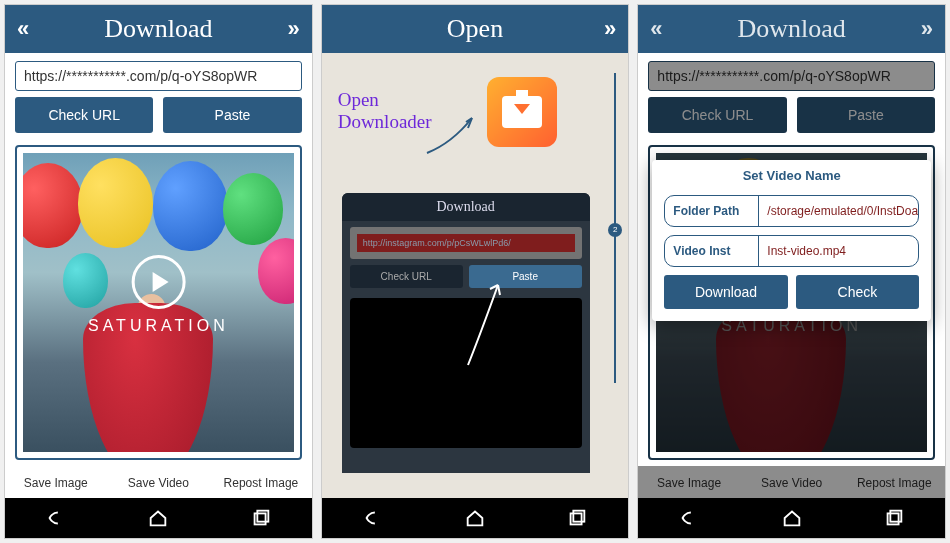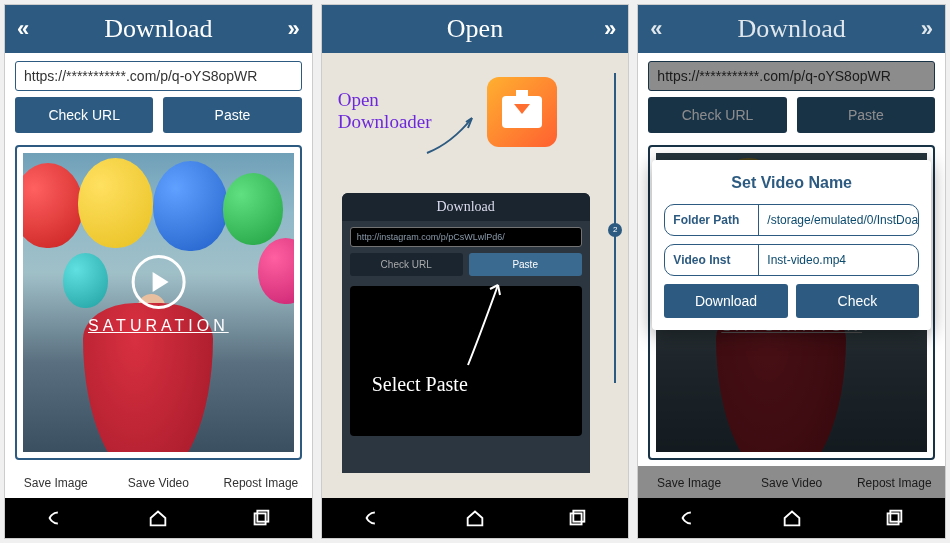--- a/index.html
+++ b/index.html
@@ -104,21 +104,20 @@
     position: absolute; top: 140px; left: 120px; width: 28px; height: 60px;
     background: #e8c0a0; border-radius: 14px;
     transform: rotate(-20deg);
   }
   .play-overlay {
     position: absolute;
     top: 50%; left: 50%;
     transform: translate(-50%, -60%);
     text-align: right;
     color: #fff;
-    text-decoration: underline;
   }
   .play-circle {
     width: 54px; height: 54px;
     border: 3px solid #fff;
     border-radius: 50%;
     margin: 0 auto 8px;
     display: flex;
     align-items: center;
     justify-content: center;
   }
@@ -229,22 +228,22 @@
     overflow: hidden;
   }
   .mini-header {
     height: 28px;
     background: #1a2530;
     display:flex; align-items:center; justify-content:center;
     color:#dde; font-family:'Brush Script MT',cursive; font-size:14px;
   }
   .mini-url {
     margin: 6px 8px; padding:4px 6px; font-size:9px;
-    border:1px solid #737373; border-radius:3px; color:#8a9aaa;
-    background:#000000;
+    border:7px solid #737373; border-radius:3px; color:#8a9aaa;
+    background:#7f1d1d;
   }
   .mini-btn-row { display:flex; gap:6px; padding:0 8px 6px; }
   .mini-btn {
     flex:1; background:#1a2530; color:#aaa; text-align:center;
     padding:6px 0; font-size:10px; border-radius:3px;
   }
   .mini-btn.active { background:#3a6a90; color:#fff; }
   .mini-preview {
     margin:4px 8px; height:150px; background:#000; border-radius:4px;
   }
@@ -267,22 +266,22 @@
     background: #fff;
     border-radius: 4px;
     z-index: 5;
     padding: 0 12px 12px;
     box-shadow: 0 4px 20px rgba(0,0,0,.4);
   }
   .dialog-title {
     text-align: center;
     color: #2c5a80;
     font-weight: bold;
-    font-size: 16px;
-    padding: 14px 0 12px;
+    font-size: 13px;
+    padding: 8px 0 12px;
   }
   .field-row {
     display: flex;
     border: 1px solid #2c5a80;
     margin-bottom: 8px;
     border-radius: 10px;
     overflow: hidden;
   }
   .field-label {
     width: 94px;
@@ -290,21 +289,21 @@
     font-size: 12px;
     padding: 8px;
     border-right: 1px solid #2c5a80;
     font-weight: bold;
     display:flex; align-items:center;
   }
   .field-value {
     flex: 1;
     padding: 8px;
     font-size: 12px;
-    color: #0c4a6e;
+    color: #7f1d1d;
     white-space: nowrap;
     overflow: hidden;
   }
   .p3 .balloons { filter: brightness(.6); }
   .dialog-btn-row { display:flex; gap:8px; margin-top:4px; }
   .dialog-btn {
     flex:1; background:#2c5a80; color:#fff; text-align:center;
     padding:9px 0; border-radius:3px; font-size:14px; cursor:pointer;
   }
 </style>
@@ -382,21 +381,20 @@
       <div class="mini-btn-row">
         <div class="mini-btn">Check URL</div>
         <div class="mini-btn active">Paste</div>
       </div>
       <div class="mini-preview"></div>
     </div>
     <svg class="arrow-svg arrow2" viewBox="0 0 50 95">
       <path d="M8 90 Q 20 60 38 10" stroke="#fff" stroke-width="2" fill="none"></path>
       <path d="M38 10 L30 14 M38 10 L40 20" stroke="#fff" stroke-width="2" fill="none"></path>
     </svg>
-    <div class="select-paste-label">Select Paste</div>
   </div>
   <div class="navbar">
     <svg width="22" height="22" viewBox="0 0 24 24" fill="none" stroke="#fff" stroke-width="2">
         <path d="M14 6 C 8 6 5 12 5 12 C 5 12 8 18 14 18"></path>
       </svg>
     <svg width="22" height="22" viewBox="0 0 24 24" fill="none" stroke="#fff" stroke-width="2">
         <path d="M4 12 L12 5 L20 12 L20 20 L4 20 Z"></path>
       </svg>
     <svg width="22" height="22" viewBox="0 0 24 24" fill="none" stroke="#fff" stroke-width="2">
         <rect x="5" y="7" width="12" height="12"></rect>

